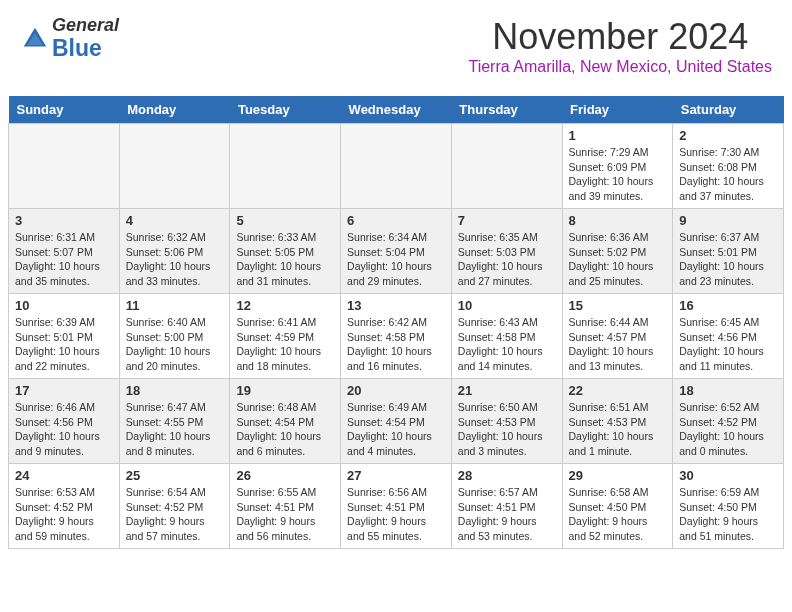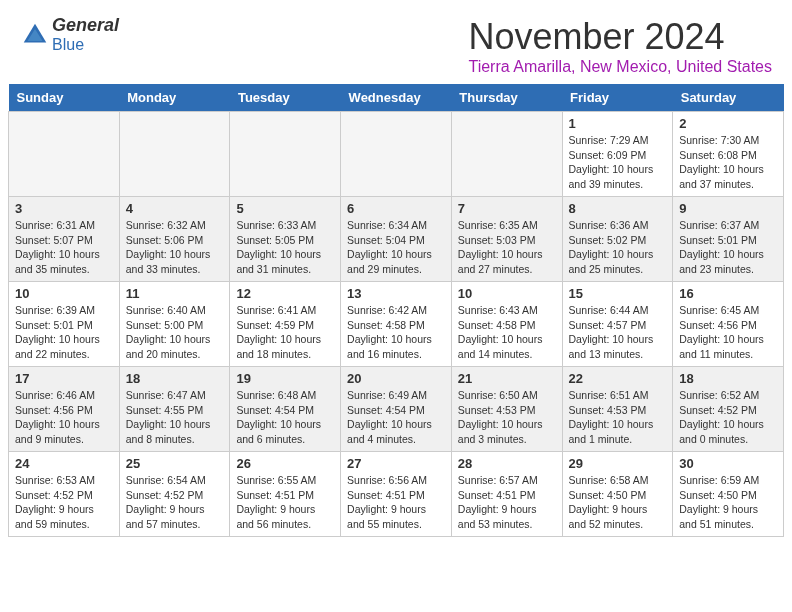--- a/index.html
+++ b/index.html
@@ -24,44 +24,44 @@
       flex-direction: column;
       line-height: 1.1;
     }
     .logo-general {
       font-size: 18px;
       font-weight: bold;
       color: #333;
       font-style: italic;
     }
     .logo-blue {
-      font-size: 16px;
-      font-weight: normal;
+      font-size: 23px;
+      font-weight: bold;
       color: #2e6db4;
     }
     .logo-icon {
       width: 30px;
       height: 30px;
       margin-right: 2px;
     }
     .title-block {
-      text-align: left;
+      text-align: center;
     }
     .month-title {
       font-size: 36px;
       font-weight: normal;
       color: #333;
     }
     .location-title {
       font-size: 16px;
       color: #a21caf;
     }
     table {
       width: calc(100% - 16px);
-      margin: 0 8px 8px 8px;
+      margin: 12px 8px 8px 8px;
       border-collapse: collapse;
     }
     th {
       background-color: #2e6db4;
       color: #fff;
       text-align: left;
       padding: 6px 8px;
       font-size: 13px;
       font-weight: bold;
     }

